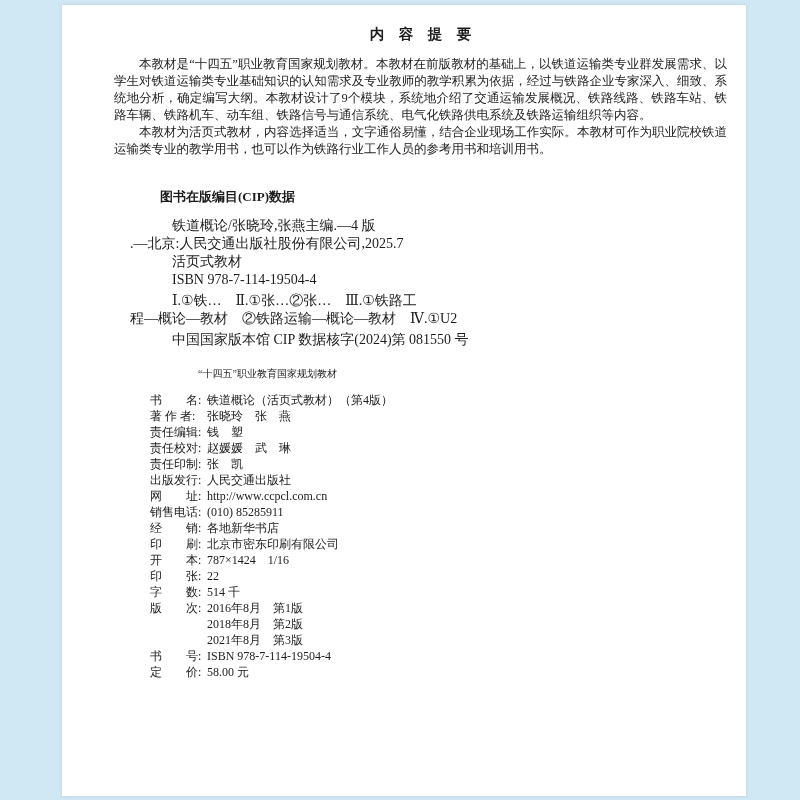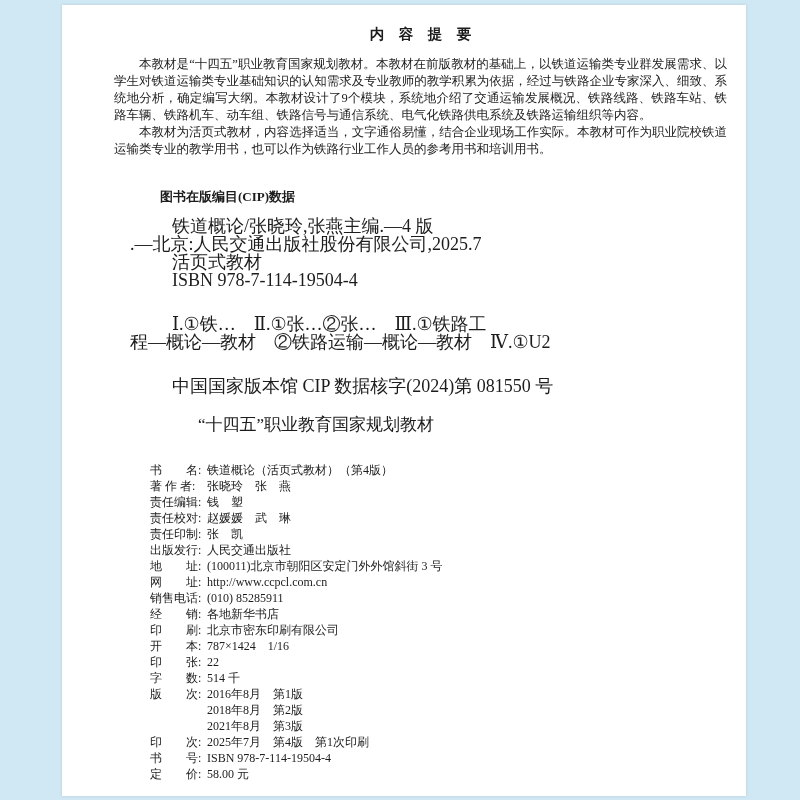--- a/index.html
+++ b/index.html
@@ -34,28 +34,28 @@
     text-align: justify;
     margin: 0;
   }
   .cip-heading {
     font-weight: bold;
     font-size: 13px;
     margin: 30px 0 11px 46px;
   }
   .cip-block {
     margin-left: 16px;
-    font-size: 18px;
+    font-size: 14px;
     line-height: 18px;
   }
   .cip-line.ind { margin-left: 42px; }
-  .cip-line.gap { margin-top: 26px; }
+  .cip-line.gap { margin-top: 3px; }
   .series-note {
-    margin: 18px 0 26px 84px;
-    font-size: 17px;
+    margin: 18px 0 11px 84px;
+    font-size: 10px;
   }
   .colophon {
     margin-left: 36px;
     font-size: 12px;
     line-height: 16px;
   }
   .row { white-space: nowrap; }
   .lbl {
     display: inline-block;
     min-width: 57px;
@@ -86,29 +86,27 @@
 
   <div class="series-note">“十四五”职业教育国家规划教材</div>
 
   <div class="colophon">
     <div class="row"><span class="lbl">书　　名:</span><span class="val">铁道概论（活页式教材）（第4版）</span></div>
     <div class="row"><span class="lbl">著 作 者:</span><span class="val">张晓玲　张　燕</span></div>
     <div class="row"><span class="lbl">责任编辑:</span><span class="val">钱　塑</span></div>
     <div class="row"><span class="lbl">责任校对:</span><span class="val">赵媛媛　武　琳</span></div>
     <div class="row"><span class="lbl">责任印制:</span><span class="val">张　凯</span></div>
     <div class="row"><span class="lbl">出版发行:</span><span class="val">人民交通出版社</span></div>
-    <div class="row"><span class="lbl">地　　址:</span><span class="val">(100011)北京市朝阳区安定门外外馆斜街 3 号</span></div>
     <div class="row"><span class="lbl">网　　址:</span><span class="val">http://www.ccpcl.com.cn</span></div>
     <div class="row"><span class="lbl">销售电话:</span><span class="val">(010) 85285911</span></div>
     <div class="row"><span class="lbl">经　　销:</span><span class="val">各地新华书店</span></div>
     <div class="row"><span class="lbl">印　　刷:</span><span class="val">北京市密东印刷有限公司</span></div>
     <div class="row"><span class="lbl">开　　本:</span><span class="val">787×1424　1/16</span></div>
     <div class="row"><span class="lbl">印　　张:</span><span class="val">22</span></div>
     <div class="row"><span class="lbl">字　　数:</span><span class="val">514 千</span></div>
     <div class="row"><span class="lbl">版　　次:</span><span class="val">2016年8月　第1版</span></div>
     <div class="row"><span class="lbl"></span><span class="val">2018年8月　第2版</span></div>
     <div class="row"><span class="lbl"></span><span class="val">2021年8月　第3版</span></div>
-    <div class="row"><span class="lbl">印　　次:</span><span class="val">2025年7月　第4版　第1次印刷</span></div>
     <div class="row"><span class="lbl">书　　号:</span><span class="val">ISBN 978-7-114-19504-4</span></div>
     <div class="row"><span class="lbl">定　　价:</span><span class="val">58.00 元</span></div>
   </div>
 
 </div>
 
 </body></html>

